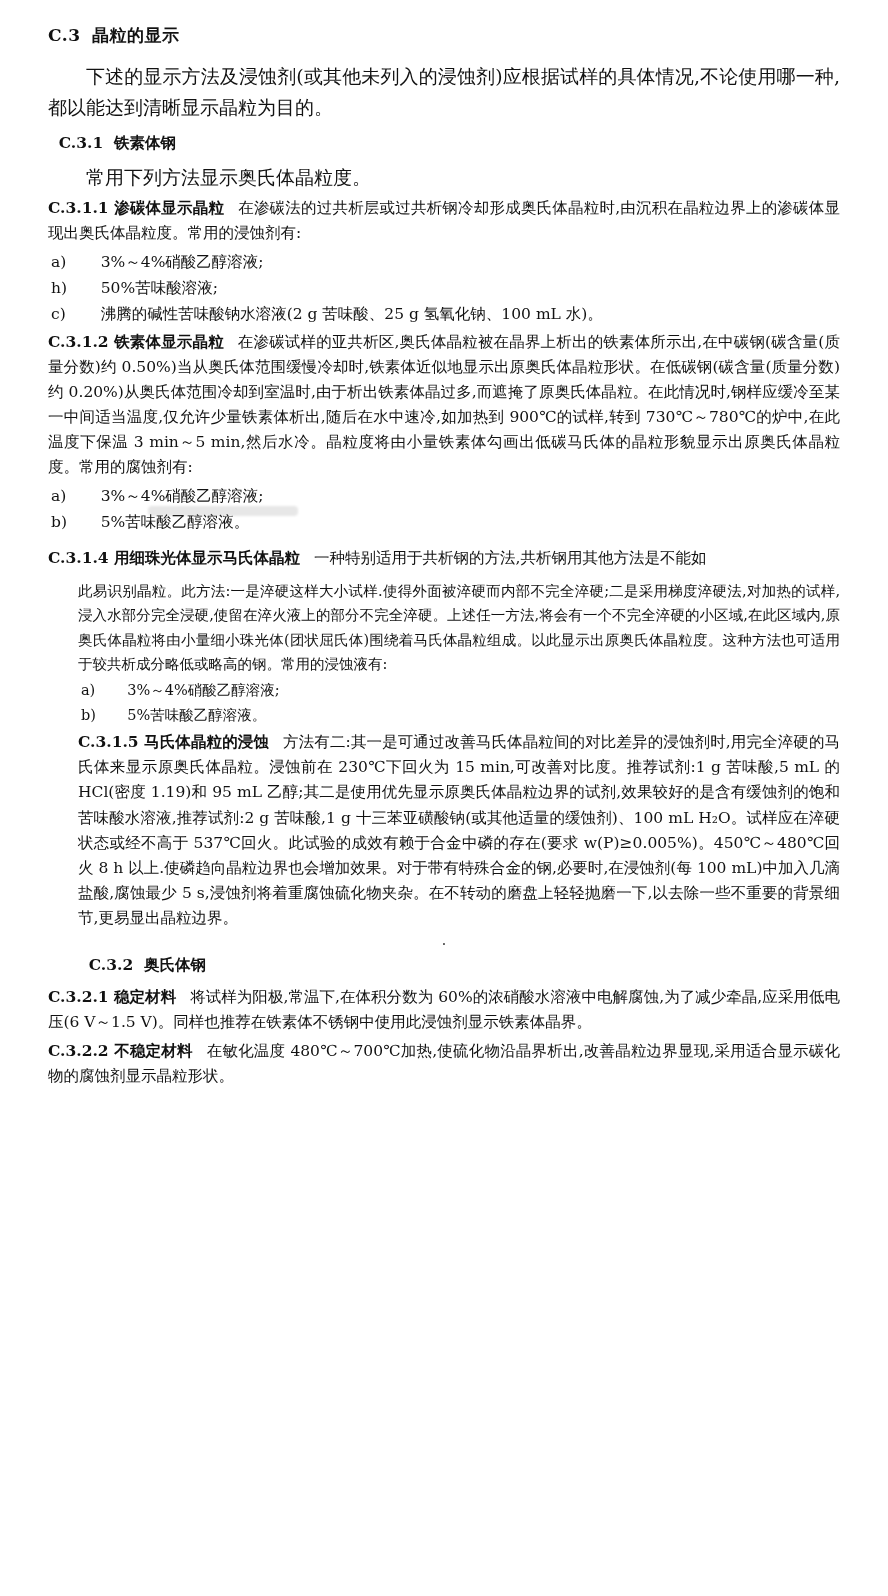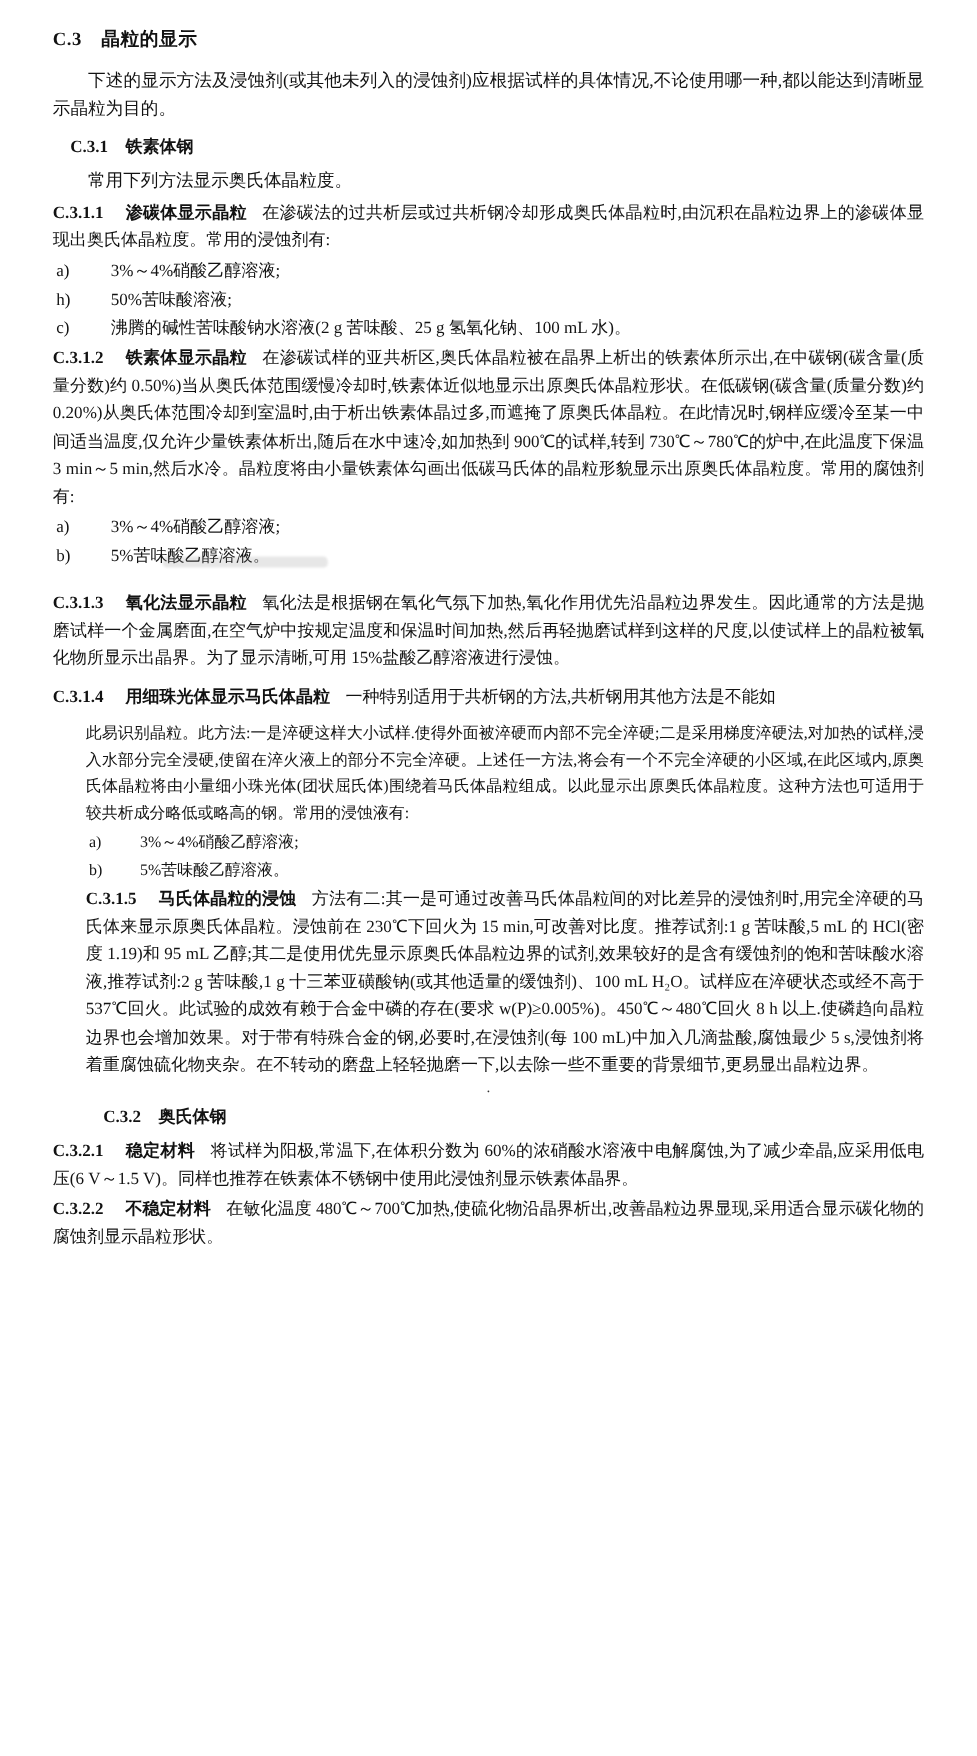--- a/index.html
+++ b/index.html
@@ -13,21 +13,20 @@
     font-family: "DejaVu Serif", "Liberation Serif", serif;
     color: #121212;
     position: relative;
   }
   .page {
     width: 888px;
     min-height: 1596px;
     box-sizing: border-box;
     padding: 18px 48px 40px 48px;
     position: relative;
-    font-family: Liberation Serif, serif;
   }
   .h2 {
     font-size: 17px;
     font-weight: bold;
     margin: 6px 0 14px 0;
     letter-spacing: 0.5px;
   }
   .h2 .num {
     display: inline-block;
     min-width: 44px;
@@ -37,21 +36,21 @@
     font-weight: bold;
     margin: 10px 0 8px 0;
   }
   .h3 .num {
     display: inline-block;
     min-width: 66px;
     text-align: center;
   }
   p {
     margin: 0 0 3px 0;
-    font-size: 16px;
+    font-size: 19px;
     line-height: 1.62;
     text-align: justify;
     text-justify: inter-ideograph;
   }
   p.indent {
     text-indent: 2em;
   }
   .para-run {
     font-size: 15.5px;
     line-height: 1.62;
@@ -145,23 +144,20 @@
     <span class="lead"><span class="num">C.3.1.2</span><span class="title">铁素体显示晶粒</span></span><span>在渗碳试样的亚共析区,奥氏体晶粒被在晶界上析出的铁素体所示出,在中碳钢(碳含量(质量分数)约 0.50%)当从奥氏体范围缓慢冷却时,铁素体近似地显示出原奥氏体晶粒形状。在低碳钢(碳含量(质量分数)约 0.20%)从奥氏体范围冷却到室温时,由于析出铁素体晶过多,而遮掩了原奥氏体晶粒。在此情况时,钢样应缓冷至某一中间适当温度,仅允许少量铁素体析出,随后在水中速冷,如加热到 900℃的试样,转到 730℃～780℃的炉中,在此温度下保温 3 min～5 min,然后水冷。晶粒度将由小量铁素体勾画出低碳马氏体的晶粒形貌显示出原奥氏体晶粒度。常用的腐蚀剂有:</span>
   </div>
 
   <ul class="list">
     <li><span class="mark">a)</span><span>3%～4%硝酸乙醇溶液;</span></li>
     <li><span class="mark">b)</span><span>5%苦味酸乙醇溶液。</span></li>
   </ul>
 
   <div class="smudge"></div>
 
-  <div class="para-run" style="margin-top:18px">
-    <span class="lead"><span class="num">C.3.1.3</span><span class="title">氧化法显示晶粒</span></span><span>氧化法是根据钢在氧化气氛下加热,氧化作用优先沿晶粒边界发生。因此通常的方法是抛磨试样一个金属磨面,在空气炉中按规定温度和保温时间加热,然后再轻抛磨试样到这样的尺度,以使试样上的晶粒被氧化物所显示出晶界。为了显示清晰,可用 15%盐酸乙醇溶液进行浸蚀。</span>
-  </div>
 
   <div class="para-run" style="margin-top:10px">
     <span class="lead"><span class="num">C.3.1.4</span><span class="title">用细珠光体显示马氏体晶粒</span></span><span>一种特别适用于共析钢的方法,共析钢用其他方法是不能如</span>
   </div>
 
   <div class="sub-block">
     <p style="margin-top:8px">此易识别晶粒。此方法:一是淬硬这样大小试样.使得外面被淬硬而内部不完全淬硬;二是采用梯度淬硬法,对加热的试样,浸入水部分完全浸硬,使留在淬火液上的部分不完全淬硬。上述任一方法,将会有一个不完全淬硬的小区域,在此区域内,原奥氏体晶粒将由小量细小珠光体(团状屈氏体)围绕着马氏体晶粒组成。以此显示出原奥氏体晶粒度。这种方法也可适用于较共析成分略低或略高的钢。常用的浸蚀液有:</p>
     <ul class="list">
       <li><span class="mark">a)</span><span>3%～4%硝酸乙醇溶液;</span></li>
       <li><span class="mark">b)</span><span>5%苦味酸乙醇溶液。</span></li>

